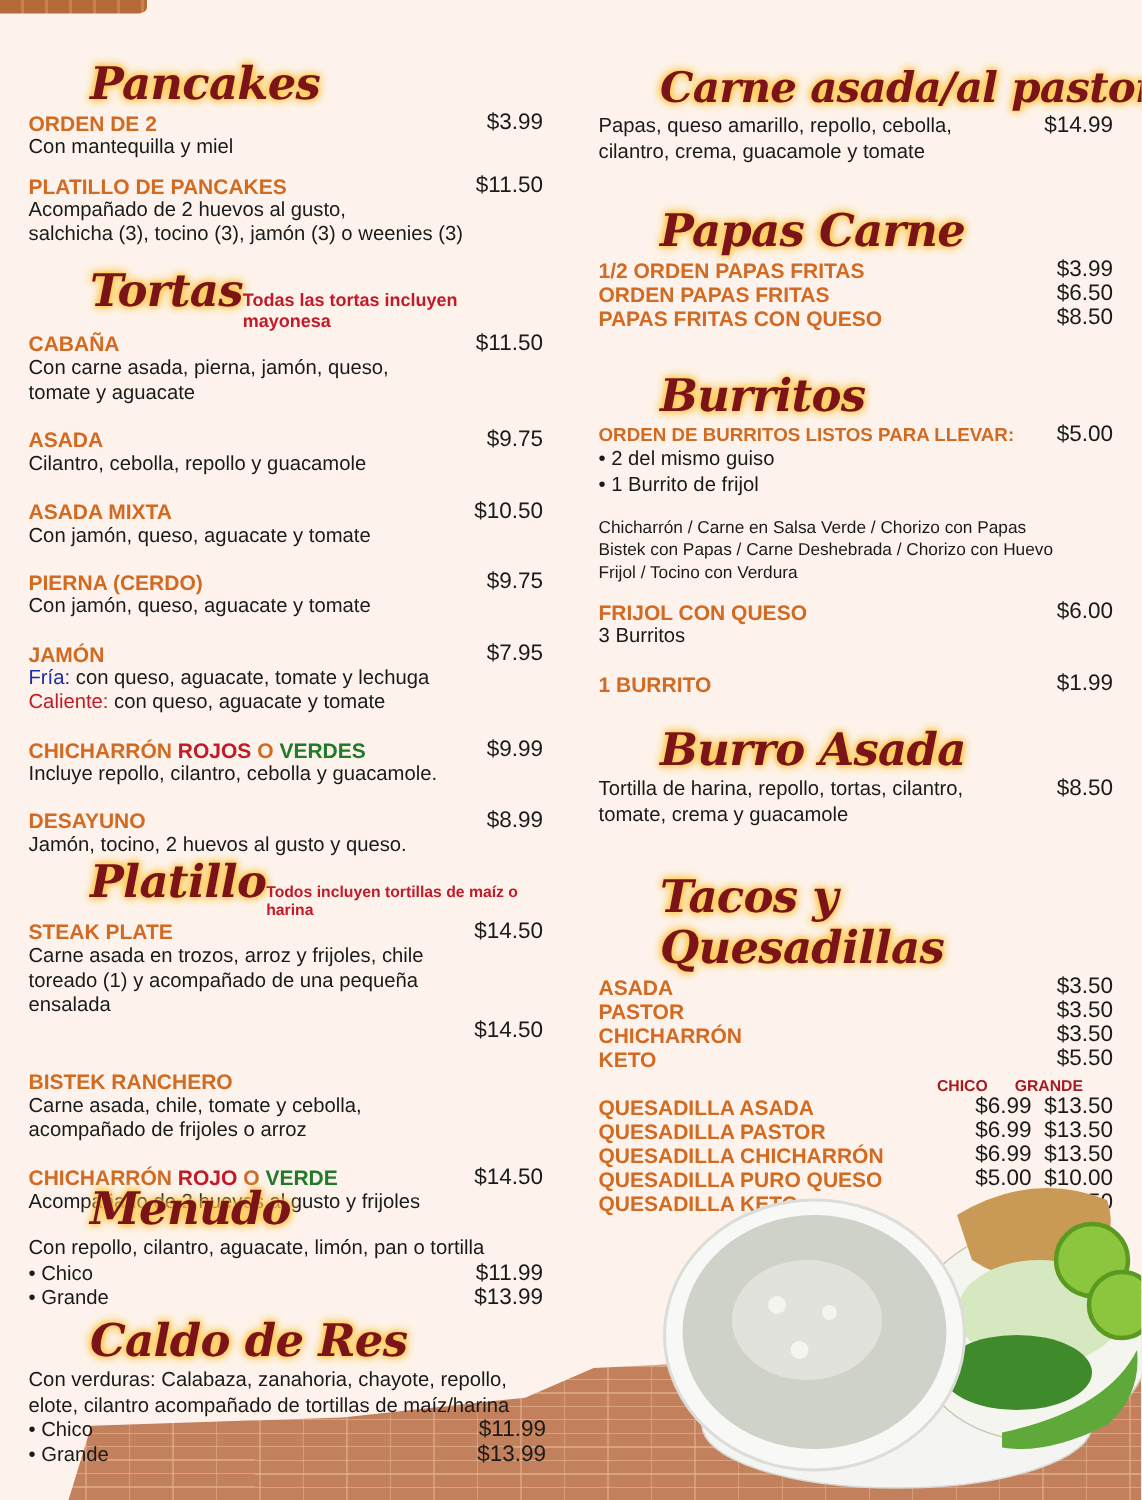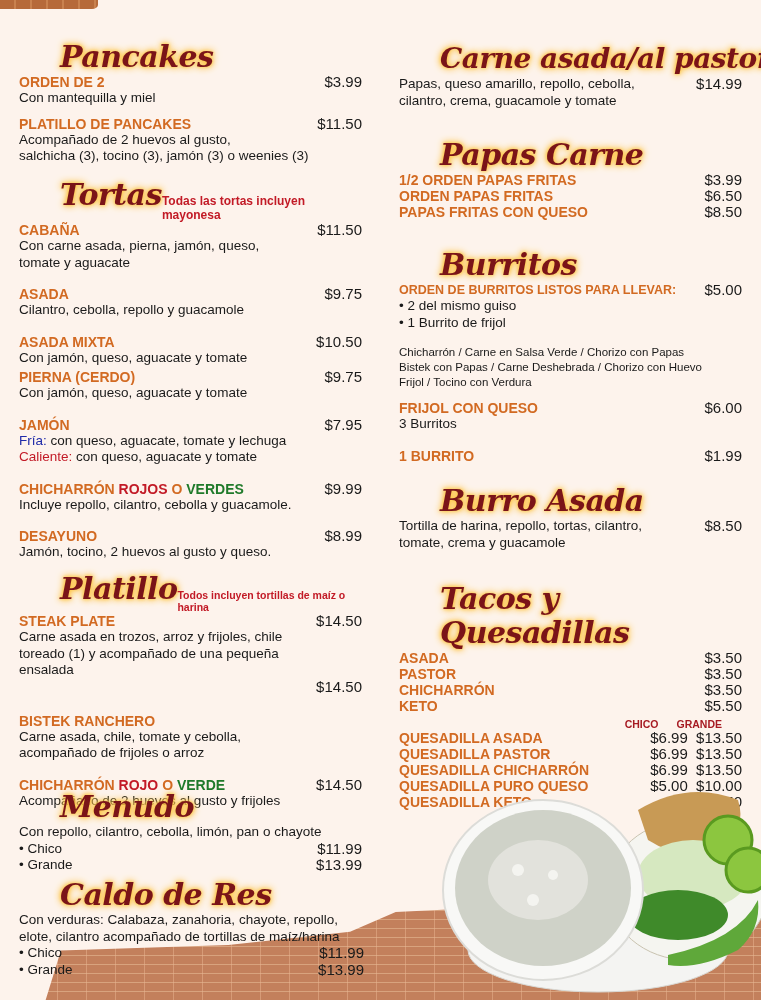--- a/index.html
+++ b/index.html
@@ -108,21 +108,21 @@
       </div>
       <div class="desc">Cilantro, cebolla, repollo y guacamole</div>
     </div>
     <div class="item" style="margin-top:15px">
       <div class="row">
         <span class="name">ASADA MIXTA</span>
         <span class="price">$10.50</span>
       </div>
       <div class="desc">Con jamón, queso, aguacate y tomate</div>
     </div>
-    <div class="item" style="margin-top:3px">
+    <div class="item" style="margin-top:15px">
       <div class="row">
         <span class="name">PIERNA (CERDO)</span>
         <span class="price">$9.75</span>
       </div>
       <div class="desc">Con jamón, queso, aguacate y tomate</div>
     </div>
     <div class="item" style="margin-top:15px">
       <div class="row">
         <span class="name">JAMÓN</span>
         <span class="price">$7.95</span>
@@ -172,21 +172,21 @@
       <div class="row">
         <span class="name"><span>CHICHARRÓN </span><span class="red">ROJO </span><span>O </span><span class="green">VERDE</span></span>
         <span class="price">$14.50</span>
       </div>
       <div class="desc">Acompañado de 2 huevos al gusto y frijoles</div>
     </div>
   </div>
 
   <div class="section" style="top:790px">
     <div class="heading">Menudo</div>
-    <div class="desc">Con repollo, cilantro, cebolla, limón, pan o chayote</div>
+    <div class="desc">Con repollo, cilantro, aguacate, limón, pan o tortilla</div>
     <div class="row desc">
       <span>• Chico</span>
       <span class="price">$11.99</span>
     </div>
     <div class="row desc">
       <span>• Grande</span>
       <span class="price">$13.99</span>
     </div>
   </div>
 

